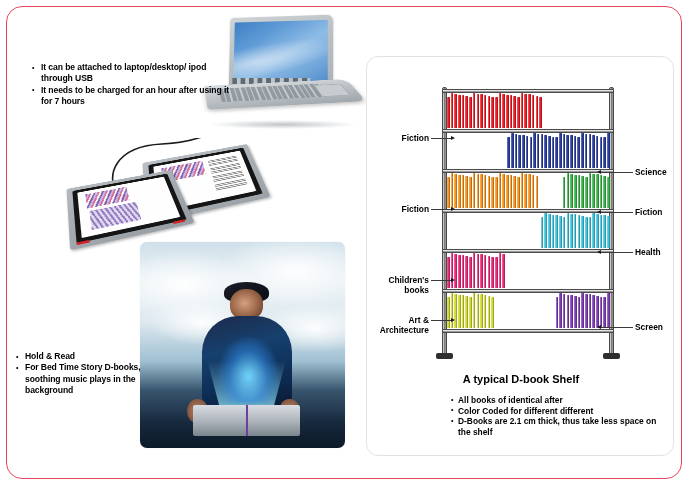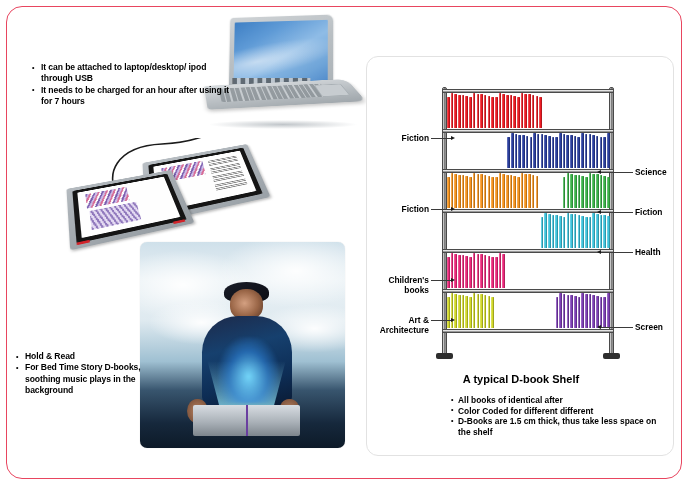--- a/index.html
+++ b/index.html
@@ -461,17 +461,17 @@
         <div class="label" style="left: 268px; top: 265px;">Screen</div>
         <div class="leader" style="left: 234px; width: 32px; top: 270px;"></div>
         <div class="arrow arrow-l" style="left: 230px; top: 268px;"></div>
       </div>
 
     <div class="caption">A typical D-book Shelf</div>
 
     <div class="shelf-bullets">
       <div class="li">All books of identical after</div>
       <div class="li">Color Coded for different different</div>
-      <div class="li">D-Books are 1.5 cm thick, thus take less space on the shelf</div>
+      <div class="li">D-Books are 2.1 cm thick, thus take less space on the shelf</div>
     </div>
   </div>
 
 </div>
 
 </body></html>

